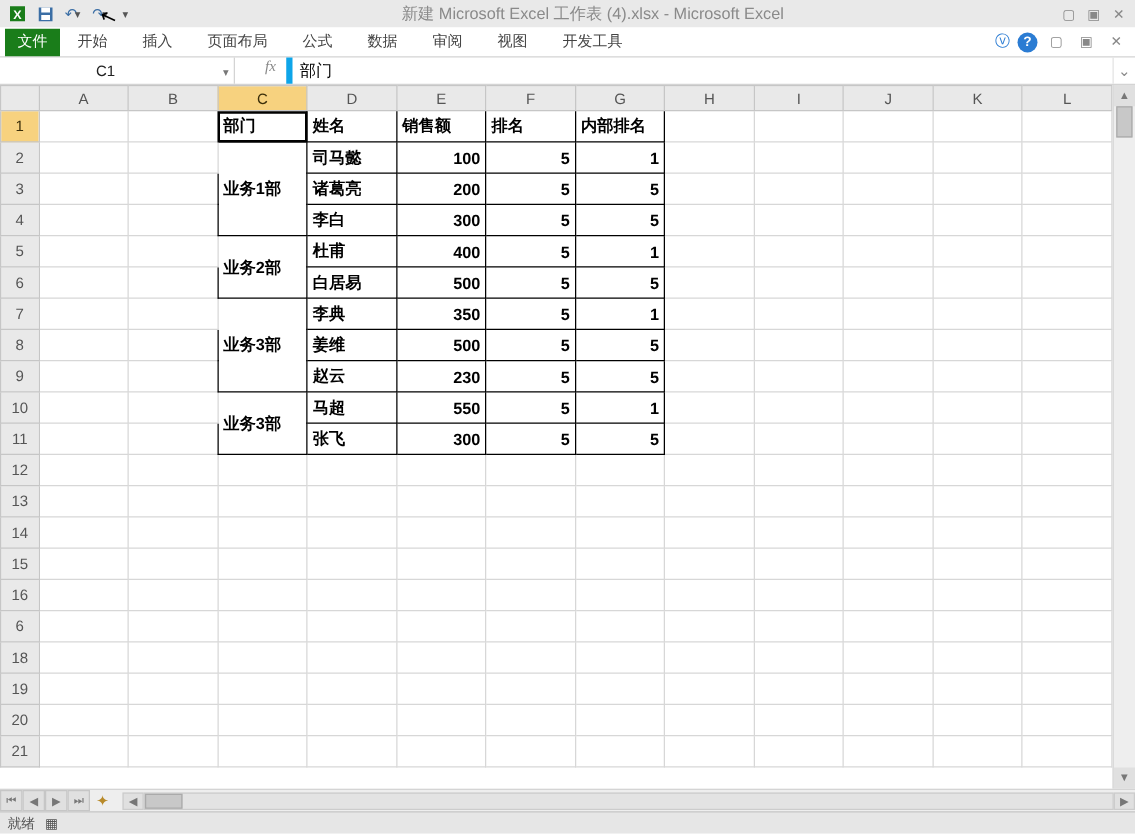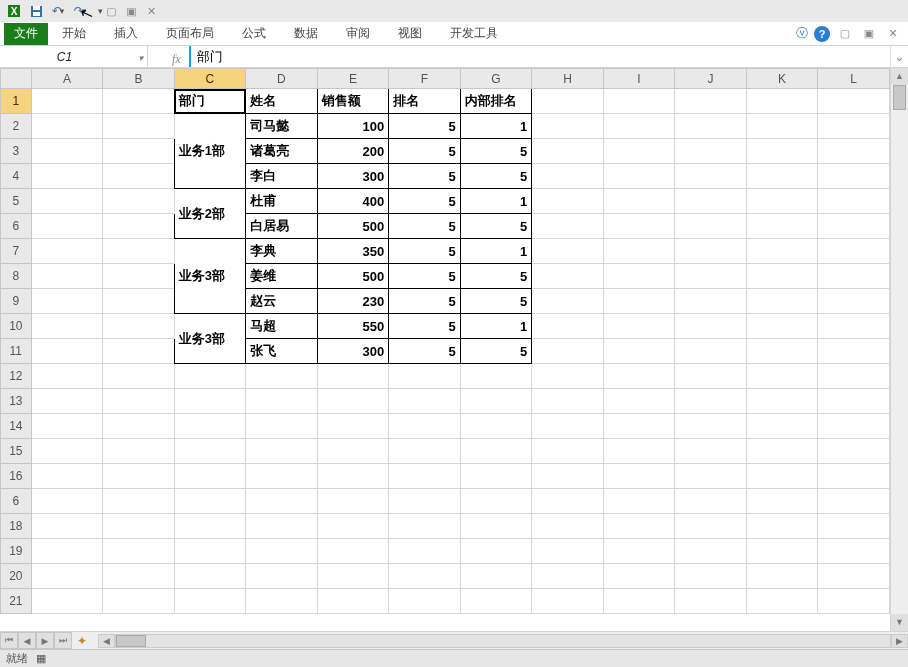--- a/index.html
+++ b/index.html
@@ -16,24 +16,24 @@
 
 
 .ribbon-tabs { height: 24px; background: #fff; display: flex; align-items: center; border-bottom: 1px solid #d4d4d4; padding-left: 4px; }
 .file-tab { background: #1a7d1a; color: #fff; padding: 4px 10px; height: 22px; font-size: 12px; display: flex; align-items: center; }
 .rtab { padding: 4px 14px; color: #444; cursor: default; }
 .ribbon-right { margin-left: auto; display: flex; align-items: center; gap: 6px; padding-right: 6px; color: #888; }
 .help-icon { width: 16px; height: 16px; border-radius: 50%; background: #2b7cd3; color: #fff; display: flex; align-items: center; justify-content: center; font-size: 11px; font-weight: bold; }
 
 
 .formula-row { height: 22px; display: flex; align-items: stretch; border-bottom: 1px solid #d4d4d4; }
-.namebox-wrap { width: 148px; display: flex; align-items: center; border-right: 1px solid #d4d4d4; font-style: italic; }
+.namebox-wrap { width: 188px; display: flex; align-items: center; border-right: 1px solid #d4d4d4; }
 .namebox { flex: 1; text-align: center; font-size: 12px; color: #222; padding-right: 18px; position: relative; }
 .namebox-dd { position: absolute; right: 4px; top: 3px; color: #777; font-size: 9px; }
-.fx-sep { display: flex; align-items: flex-end; padding: 0 8px; color: #888; gap: 6px; border-right: 2px solid #0ea5e9; }
+.fx-sep { display: flex; align-items: flex-start; padding: 0 8px; color: #888; gap: 6px; border-right: 5px solid #0ea5e9; }
 .fx-label { font-style: italic; font-family: "Times New Roman", serif; }
 .formula-input { flex: 1; padding: 2px 6px; font-size: 13px; display: flex; align-items: center; color: #000; }
 .fb-expand { width: 18px; display: flex; align-items: center; justify-content: center; color: #888; border-left: 1px solid #e3e3e3; }
 
 
 .sheet-area { position: absolute; top: 68px; bottom: 36px; left: 0; right: 0; display: flex; }
 .sheet-wrap { flex: 1; overflow: hidden; position: relative; }
 table.grid { border-collapse: collapse; width: 100%; table-layout: fixed; }
 .col-header th, .corner { background: #e9e9e9; color: #555; font-weight: normal; border: 1px solid #c6c6c6; height: 20px; font-size: 12px; text-align: center; }
 .corner { width: 30px; background: #e4e4e4; }
@@ -90,20 +90,21 @@
         <svg width="13" height="13" viewBox="0 0 13 13">
           <rect x="1" y="1" width="11" height="11" fill="#3b6ea5"></rect>
           <rect x="3" y="1" width="7" height="4" fill="#fff"></rect>
           <rect x="3" y="7" width="7" height="4" fill="#fff"></rect>
         </svg>
       </span>
     <span class="qat-btn">↶<span class="caret">▾</span></span>
     <span class="qat-btn">↷<span class="caret">▾</span></span>
     <span class="caret" style="margin-left:6px;">▾</span>
   </div>
+  <div class="title-text">新建 Microsoft Excel 工作表 (4).xlsx  -  Microsoft Excel</div>
   <div class="win-controls">
     <span class="win-btn">▢</span>
     <span class="win-btn">▣</span>
     <span class="win-btn">✕</span>
   </div>
 </div>
 
 <div class="cursor-overlay">↖</div>
 
 <div class="ribbon-tabs">

